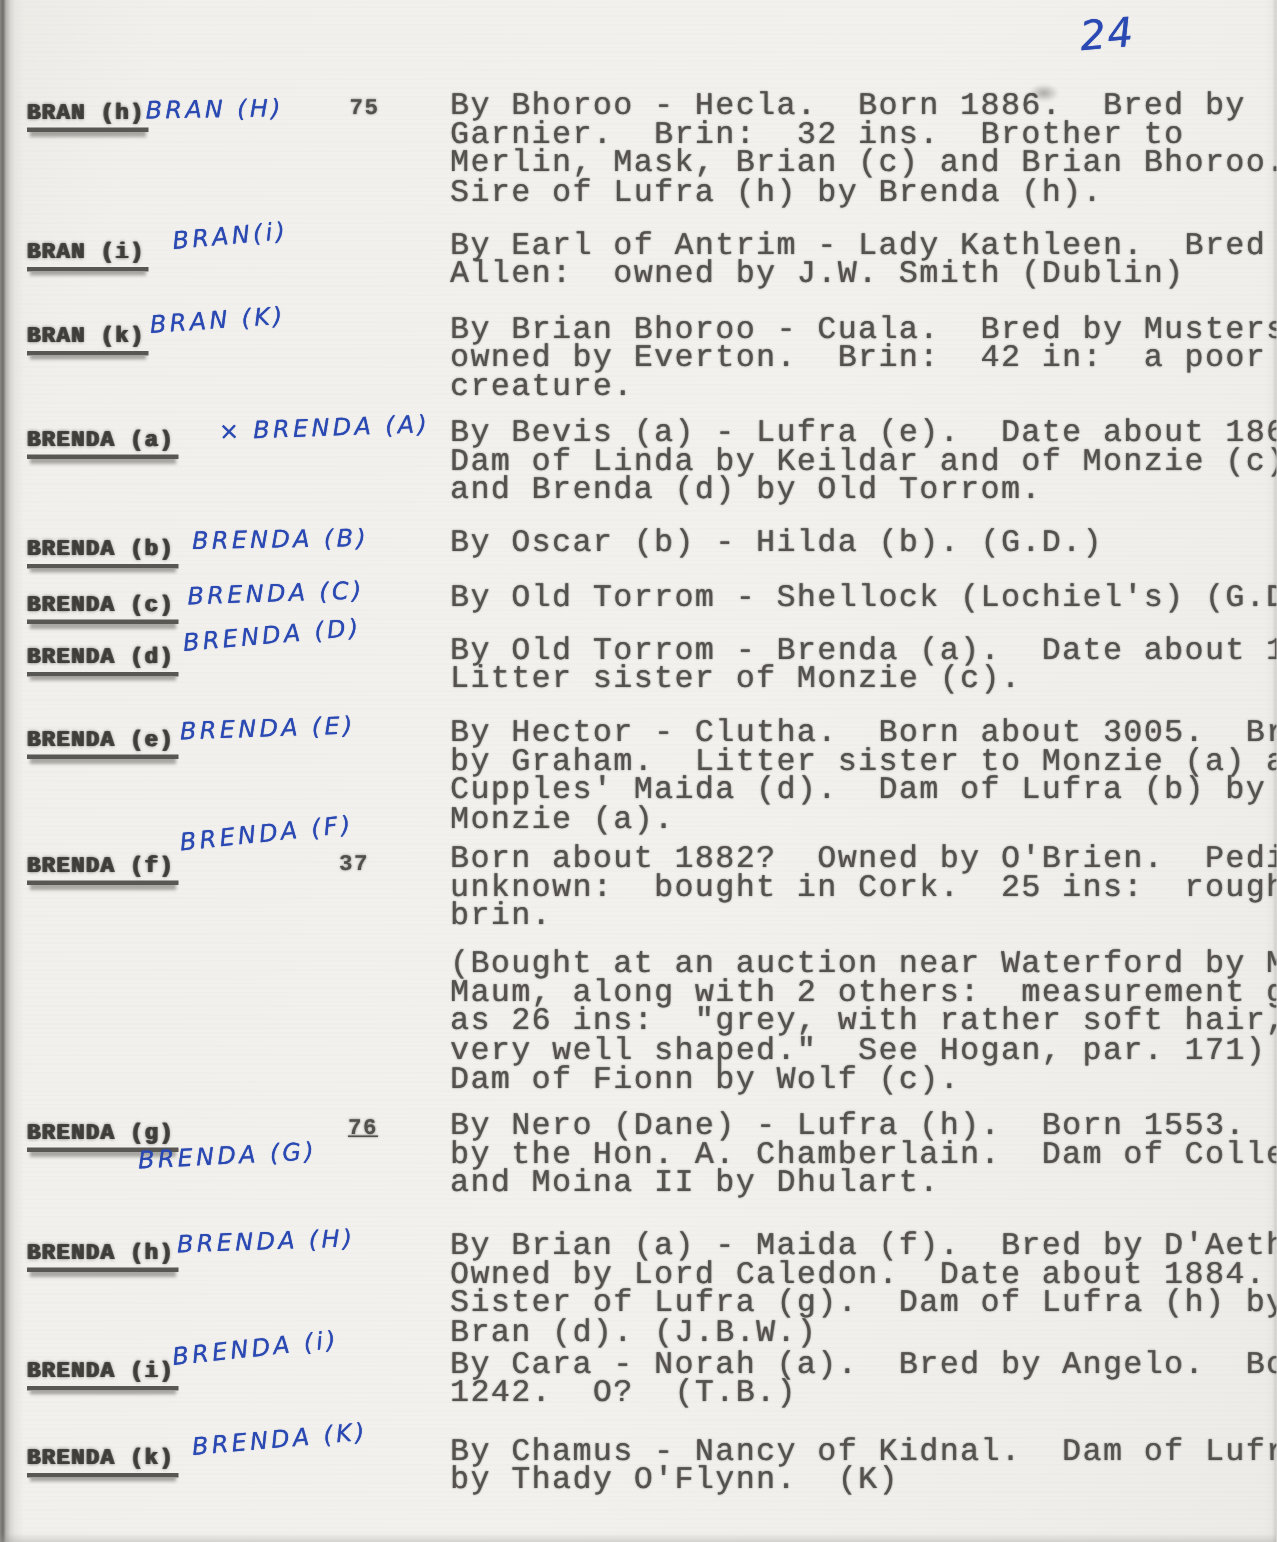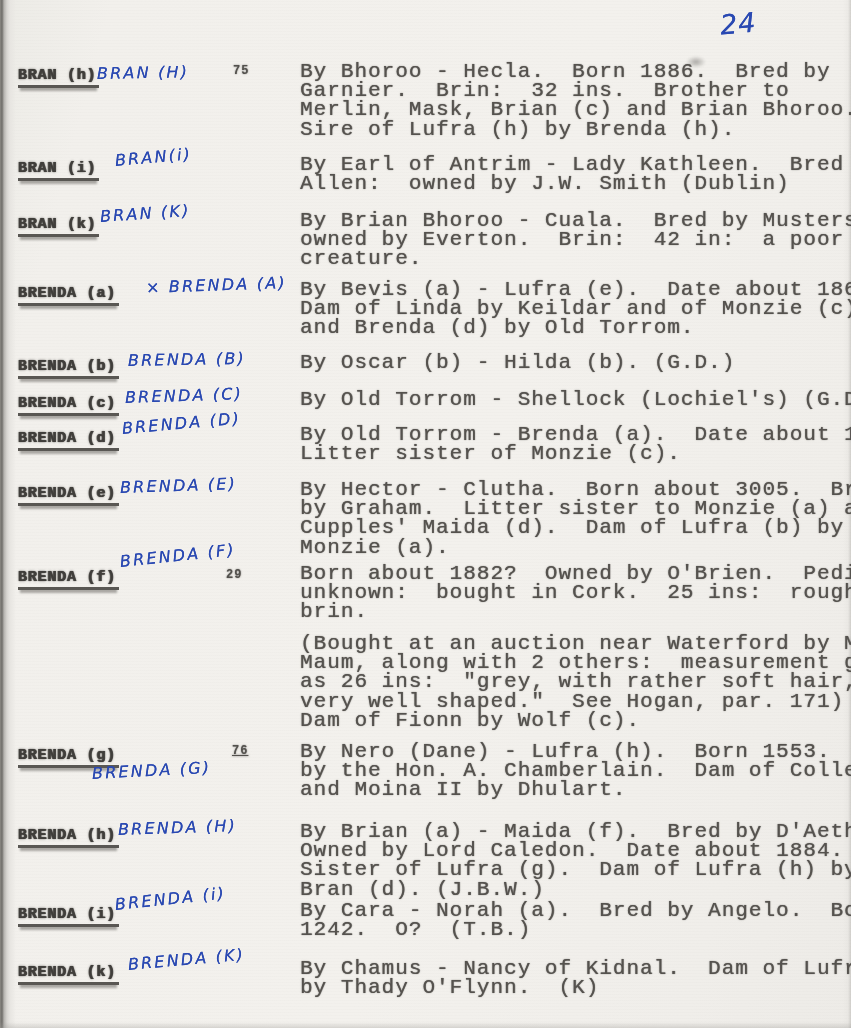--- a/index.html
+++ b/index.html
@@ -76,21 +76,21 @@
   .hw-note {
     position: absolute; top: 0;
     font-size: 16px;
     letter-spacing: 2.2px;
     white-space: nowrap;
     transform-origin: left center;
   }
 
   .num {
     position: absolute; top: 2px;
-    font-size: 12px; font-weight: bold;
+    font-size: 15px; font-weight: bold;
     letter-spacing: 1px;
     color: #53514d;
     text-shadow: 0 0 1.6px rgba(83,81,77,0.8);
   }
 
   .desc {
     position: absolute; left: 300px; top: 0;
     font-size: 21px;
     line-height: 19.2px;
     letter-spacing: 1px;
@@ -175,21 +175,21 @@
 
     <span class="desc">By Hector - Clutha.  Born about 3005.  Bred
 by Graham.  Litter sister to Monzie (a) and to
 Cupples' Maida (d).  Dam of Lufra (b) by
 Monzie (a).</span>
   </div>
 
   <div class="row" style="top: 564px;">
     <span class="typed-label"><span class="label-text">BRENDA (f)</span></span>
     <span class="hw-note hw" style="left: 120px; top: -12px; transform: rotate(-6deg);">BRENDA (F)</span>
-    <span class="num" style="left: 226px; top: 4px;">29</span>
+    <span class="num" style="left: 226px; top: 4px;">37</span>
     <span class="desc">Born about 1882?  Owned by O'Brien.  Pedigree
 unknown:  bought in Cork.  25 ins:  rough:
 brin.</span>
   </div>
 
   <div class="row" style="top: 634px;">
 
     <span class="desc">(Bought at an auction near Waterford by Mr.
 Maum, along with 2 others:  measurement given
 as 26 ins:  "grey, with rather soft hair, and

